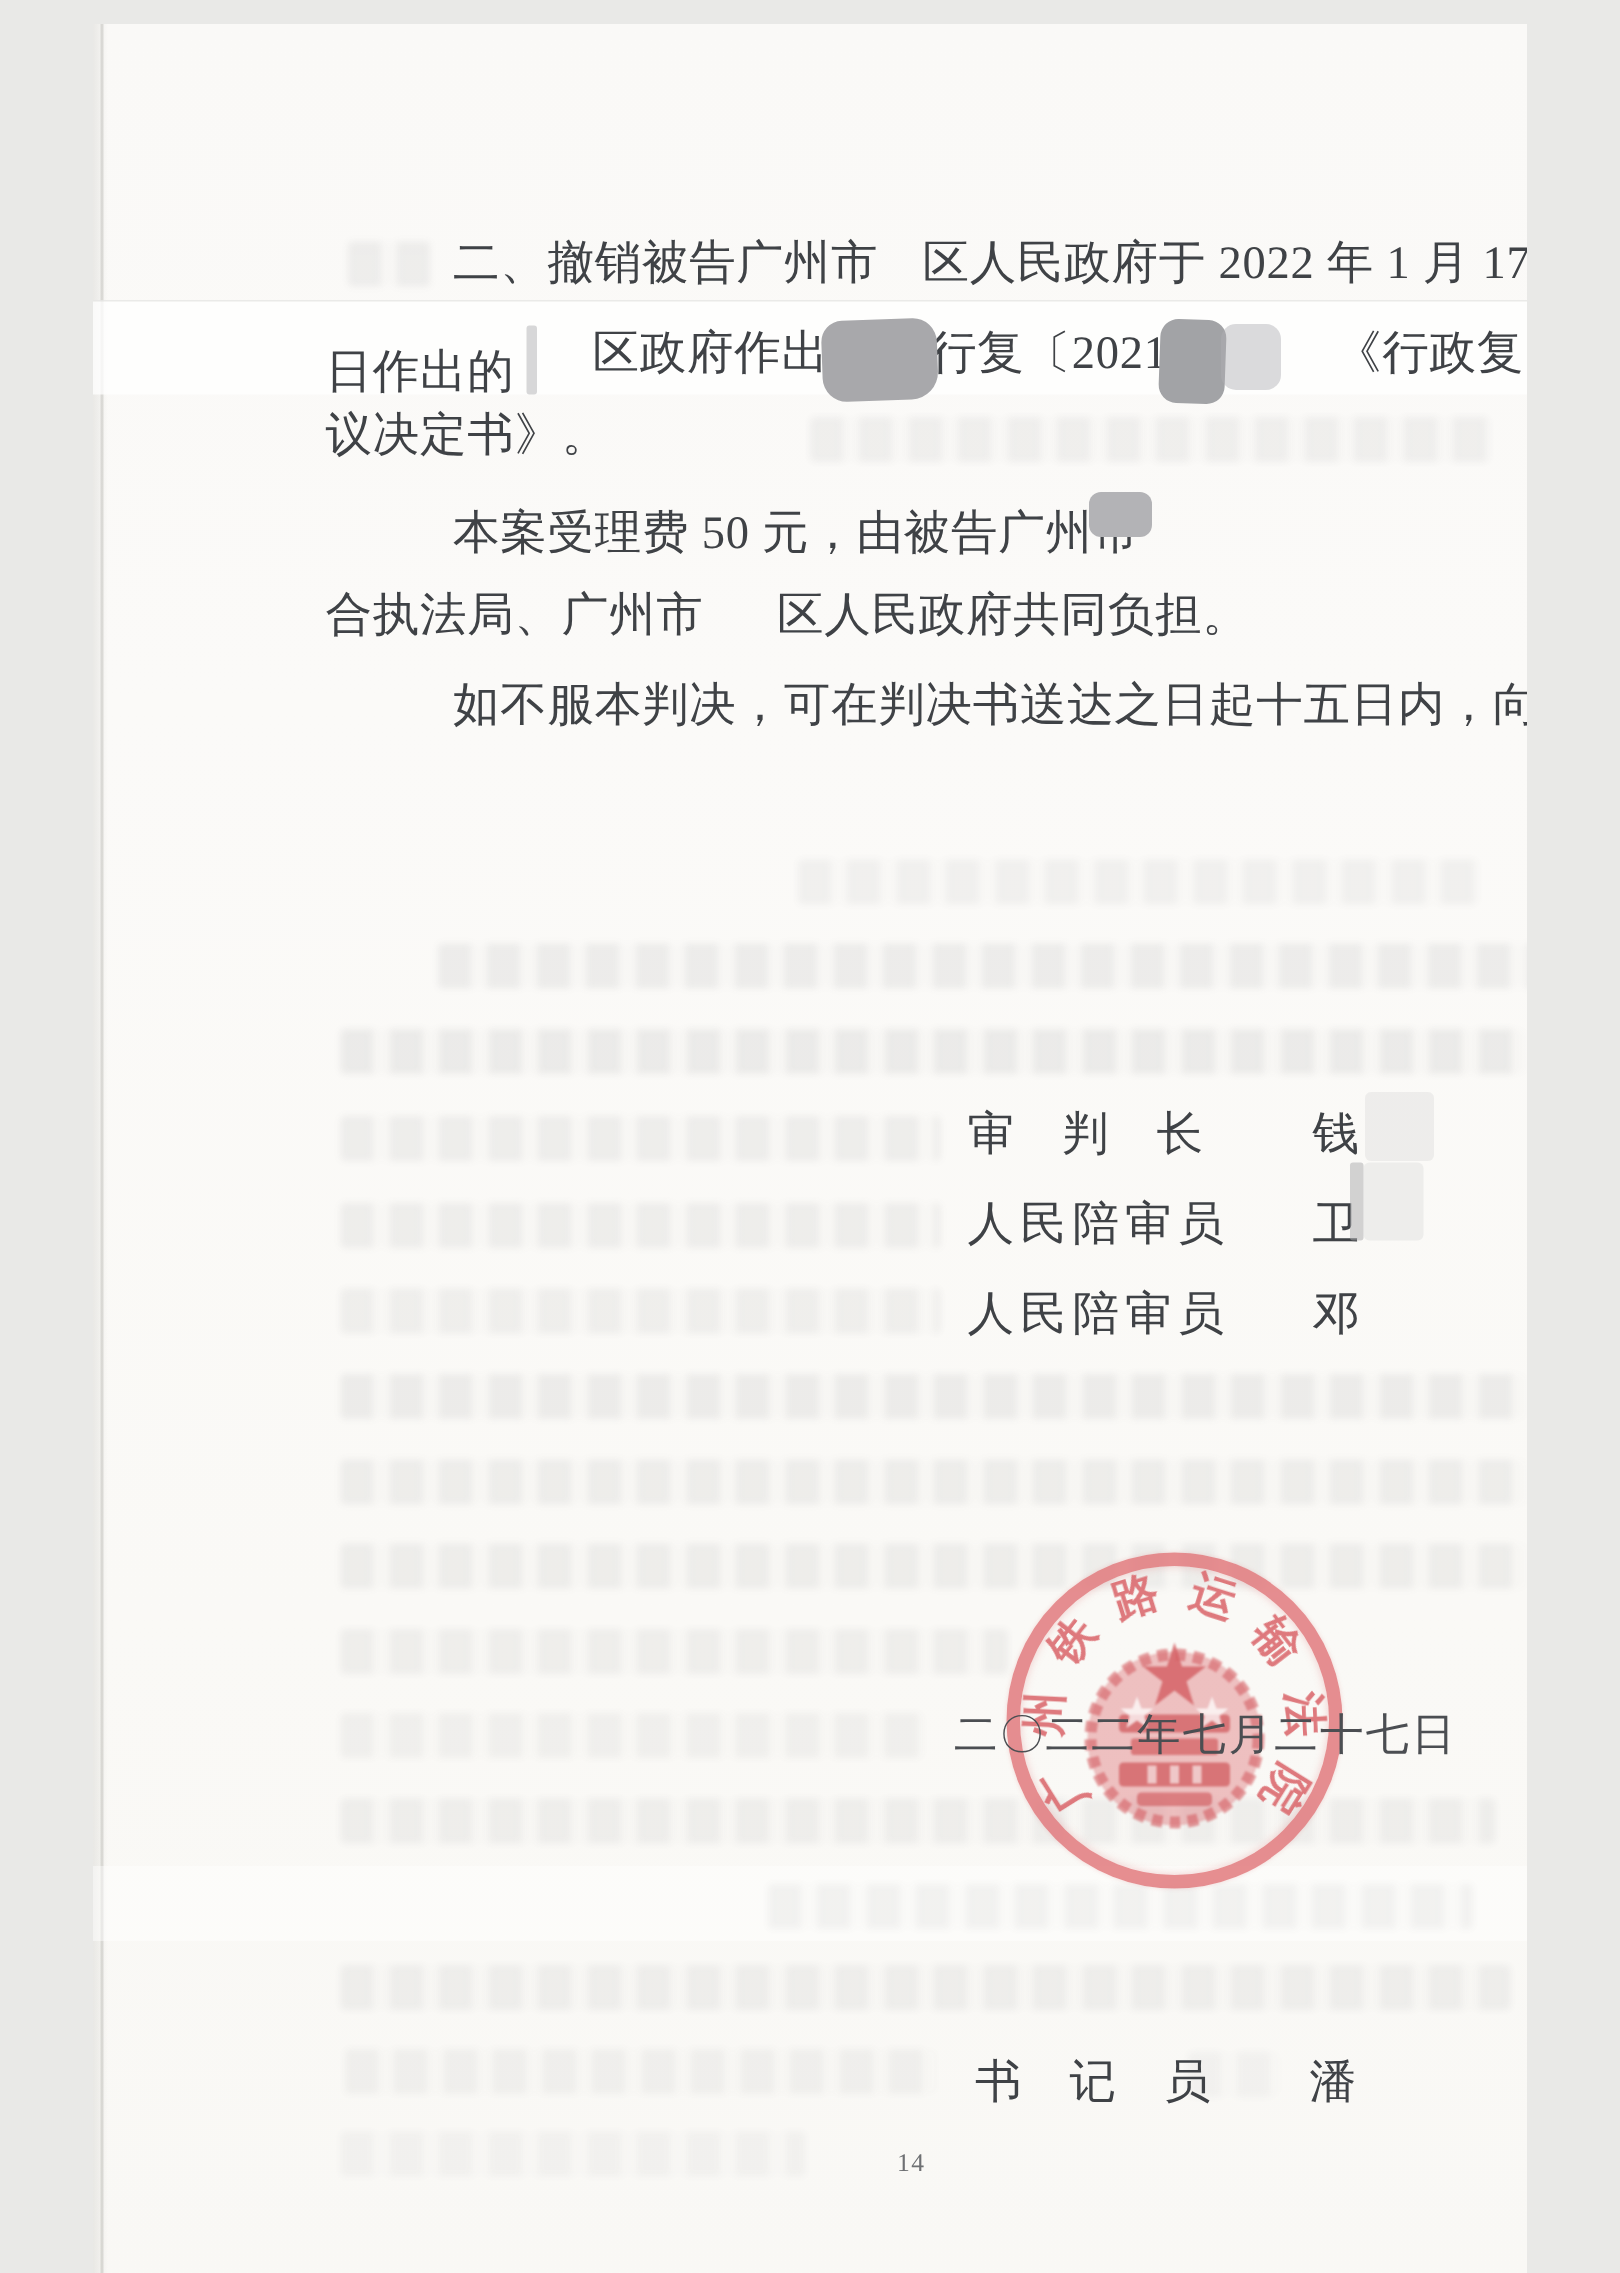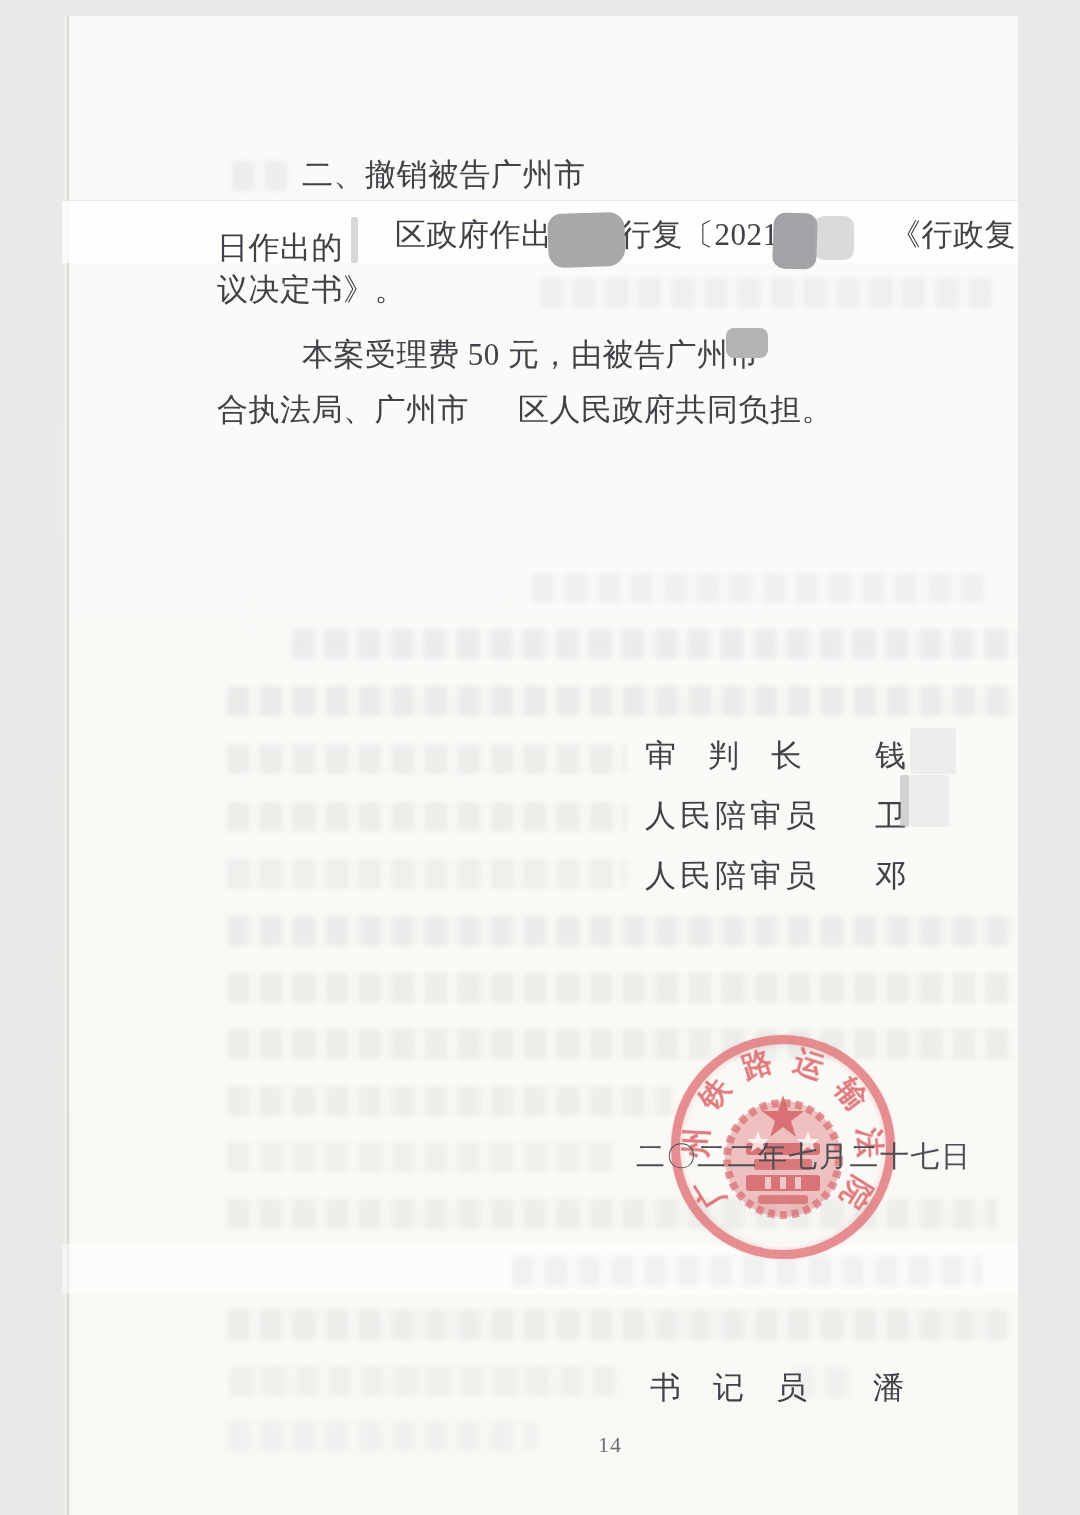--- a/index.html
+++ b/index.html
@@ -16,21 +16,21 @@
   .edge-line{position:absolute;left:5px;top:0;width:2px;height:100%;background:rgba(150,150,145,.28);}
   .scan-band{position:absolute;left:0;top:184px;width:100%;height:62px;
     background:rgba(255,255,255,.75);
     border-top:1px solid rgba(165,165,158,.22);}
   .scan-band2{position:absolute;left:0;top:1228px;width:100%;height:50px;
     background:rgba(255,255,255,.45);}
 
   .seg{position:absolute;white-space:nowrap;color:#3f4246;font-size:31px;line-height:40px;letter-spacing:.5px;z-index:5;}
   .seg.small{font-size:30px;}
   .date-seg{position:absolute;white-space:nowrap;color:#4b4e52;font-size:29px;letter-spacing:1.5px;z-index:6;font-family:Liberation Mono, monospace;}
-  .pageno{position:absolute;color:#6e7073;font-size:22px;z-index:5;letter-spacing:1px;}
+  .pageno{position:absolute;color:#6e7073;font-size:17px;z-index:5;letter-spacing:1px;}
 
   .ghost{position:absolute;height:30px;border-radius:3px;z-index:1;
     background:repeating-linear-gradient(90deg,rgba(90,92,98,.16) 0 22px,rgba(90,92,98,.03) 22px 33px);
     filter:blur(2.6px);}
   .redact{position:absolute;z-index:6;}
 
   .seal{position:absolute;left:609px;top:1019px;width:224px;height:224px;z-index:4;color:#dd7a7e;}
   .seal-ring{position:absolute;inset:0;border:9px solid rgba(224,117,121,.82);border-radius:50%;
     box-shadow:inset 0 0 6px rgba(224,117,121,.35), 0 0 3px rgba(224,117,121,.25);
     filter:blur(.4px);}
@@ -62,32 +62,34 @@
   <div class="ghost" style="top:1070px;left:165px;width:445px;opacity:.45"></div>
   <div class="ghost" style="top:1126px;left:165px;width:390px;opacity:.4"></div>
   <div class="ghost" style="top:1183px;left:165px;width:770px;opacity:.45"></div>
   <div class="ghost" style="top:1240px;left:450px;width:470px;opacity:.4"></div>
   <div class="ghost" style="top:1294px;left:165px;width:780px;opacity:.45"></div>
   <div class="ghost" style="top:1350px;left:168px;width:395px;opacity:.4"></div>
   <div class="ghost" style="top:1352px;left:730px;width:62px;opacity:.3"></div>
   <div class="ghost" style="top:1405px;left:165px;width:310px;opacity:.3"></div>
 
   <div class="seg" style="left:240px;top:139px">二、撤销被告广州市</div>
+  <div class="seg" style="left:553px;top:139px">区人民政府于 2022 年 1 月 17</div>
 
   <div class="seg" style="left:155px;top:212px">日作出的</div>
   <div class="seg" style="left:333px;top:199px">区政府作出</div>
   <div class="seg" style="left:558px;top:199px">行复〔2021〕</div>
   <div class="seg" style="left:828px;top:199px">《行政复</div>
 
   <div class="seg" style="left:155px;top:254px">议决定书》。</div>
 
   <div class="seg" style="left:240px;top:319px">本案受理费 50 元，由被告广州市</div>
   <div class="seg" style="left:456px;top:374px">区人民政府共同负担。</div>
   <div class="seg" style="left:155px;top:374px">合执法局、广州市</div>
 
+  <div class="seg" style="left:240px;top:434px">如不服本判决，可在判决书送达之日起十五日内，向</div>
 
   <div class="redact" style="left:289px;top:201px;width:7px;height:46px;background:rgba(168,168,170,.45);border-radius:2px"></div>
   <div class="redact" style="left:486px;top:197px;width:77px;height:54px;background:#a8a8ab;border-radius:14px 16px 18px 16px;transform:rotate(-2deg)"></div>
   <div class="redact" style="left:711px;top:197px;width:44px;height:56px;background:#a2a3a6;border-radius:12px;transform:rotate(2deg)"></div>
   <div class="redact" style="left:752px;top:200px;width:40px;height:44px;background:rgba(175,176,179,.45);border-radius:10px"></div>
   <div class="redact" style="left:664px;top:312px;width:42px;height:30px;background:#b3b3b6;border-radius:8px"></div>
   <div class="redact" style="left:848px;top:712px;width:46px;height:46px;background:rgba(205,205,206,.28);border-radius:4px"></div>
   <div class="redact" style="left:838px;top:759px;width:9px;height:52px;background:rgba(170,170,172,.5);border-radius:2px"></div>
   <div class="redact" style="left:847px;top:759px;width:40px;height:52px;background:rgba(208,208,210,.3);border-radius:4px"></div>
 

